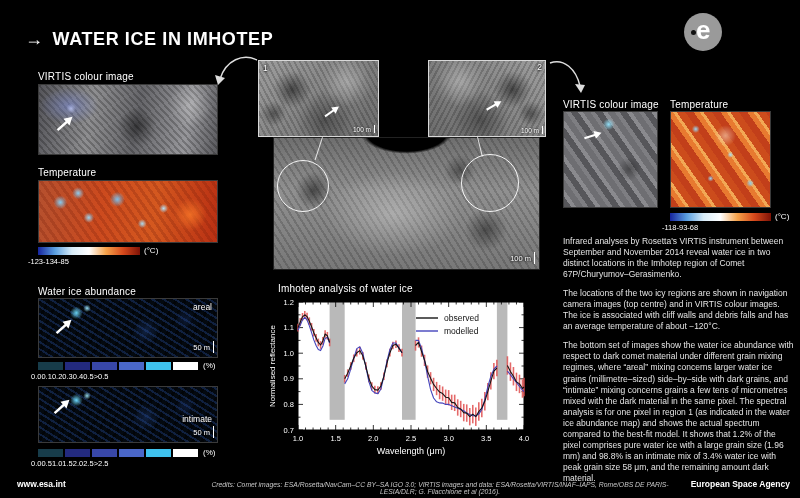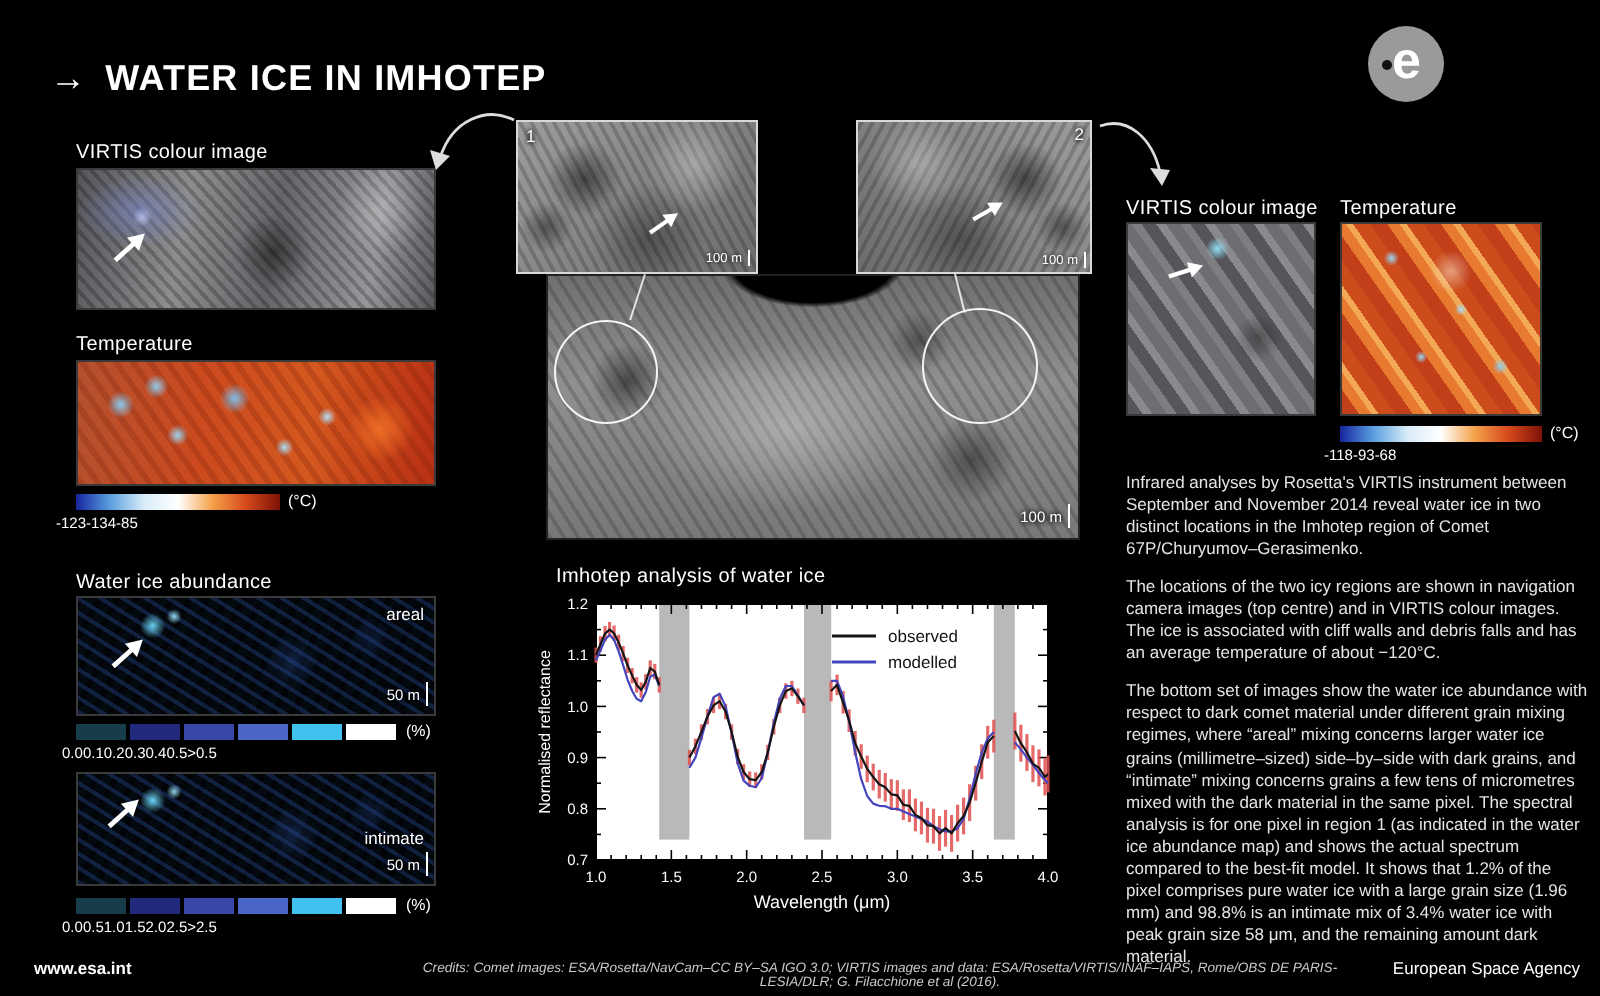--- a/index.html
+++ b/index.html
@@ -106,21 +106,21 @@
   .curved-arrow { position:absolute; overflow:visible; }
   .curved-arrow path { fill:none; stroke:#ddd; stroke-width:1.4; }
   .curved-arrow polygon { fill:#ddd; }
   .inset { position:absolute; border:1px solid #d8d8d8; }
   
   #right-text { left:563px; top:236px; width:231px; }
   #right-text p { font-size:8.5px; line-height:1.3; color:#e4e4e4; margin-bottom:8px; }
   
   #footer-url { left:17px; top:479px; font-size:8.5px; font-weight:bold; }
   #footer-credits { left:200px; top:481px; width:480px; text-align:center; font-size:6.8px; font-style:italic; color:#c8c8c8; }
-  #footer-agency { right:10px; top:479px; font-size:8.5px; font-weight:normal; text-align:right; }
+  #footer-agency { right:10px; top:479px; font-size:8.5px; font-weight:bold; text-align:right; }
   #chart-title { left:278px; top:283px; }
   text { font-family:"Liberation Sans", sans-serif; }
 </style>
 </head>
 <body>
 
 <div id="stage">
 
   <div class="abs" id="title">
     <span>→</span>

